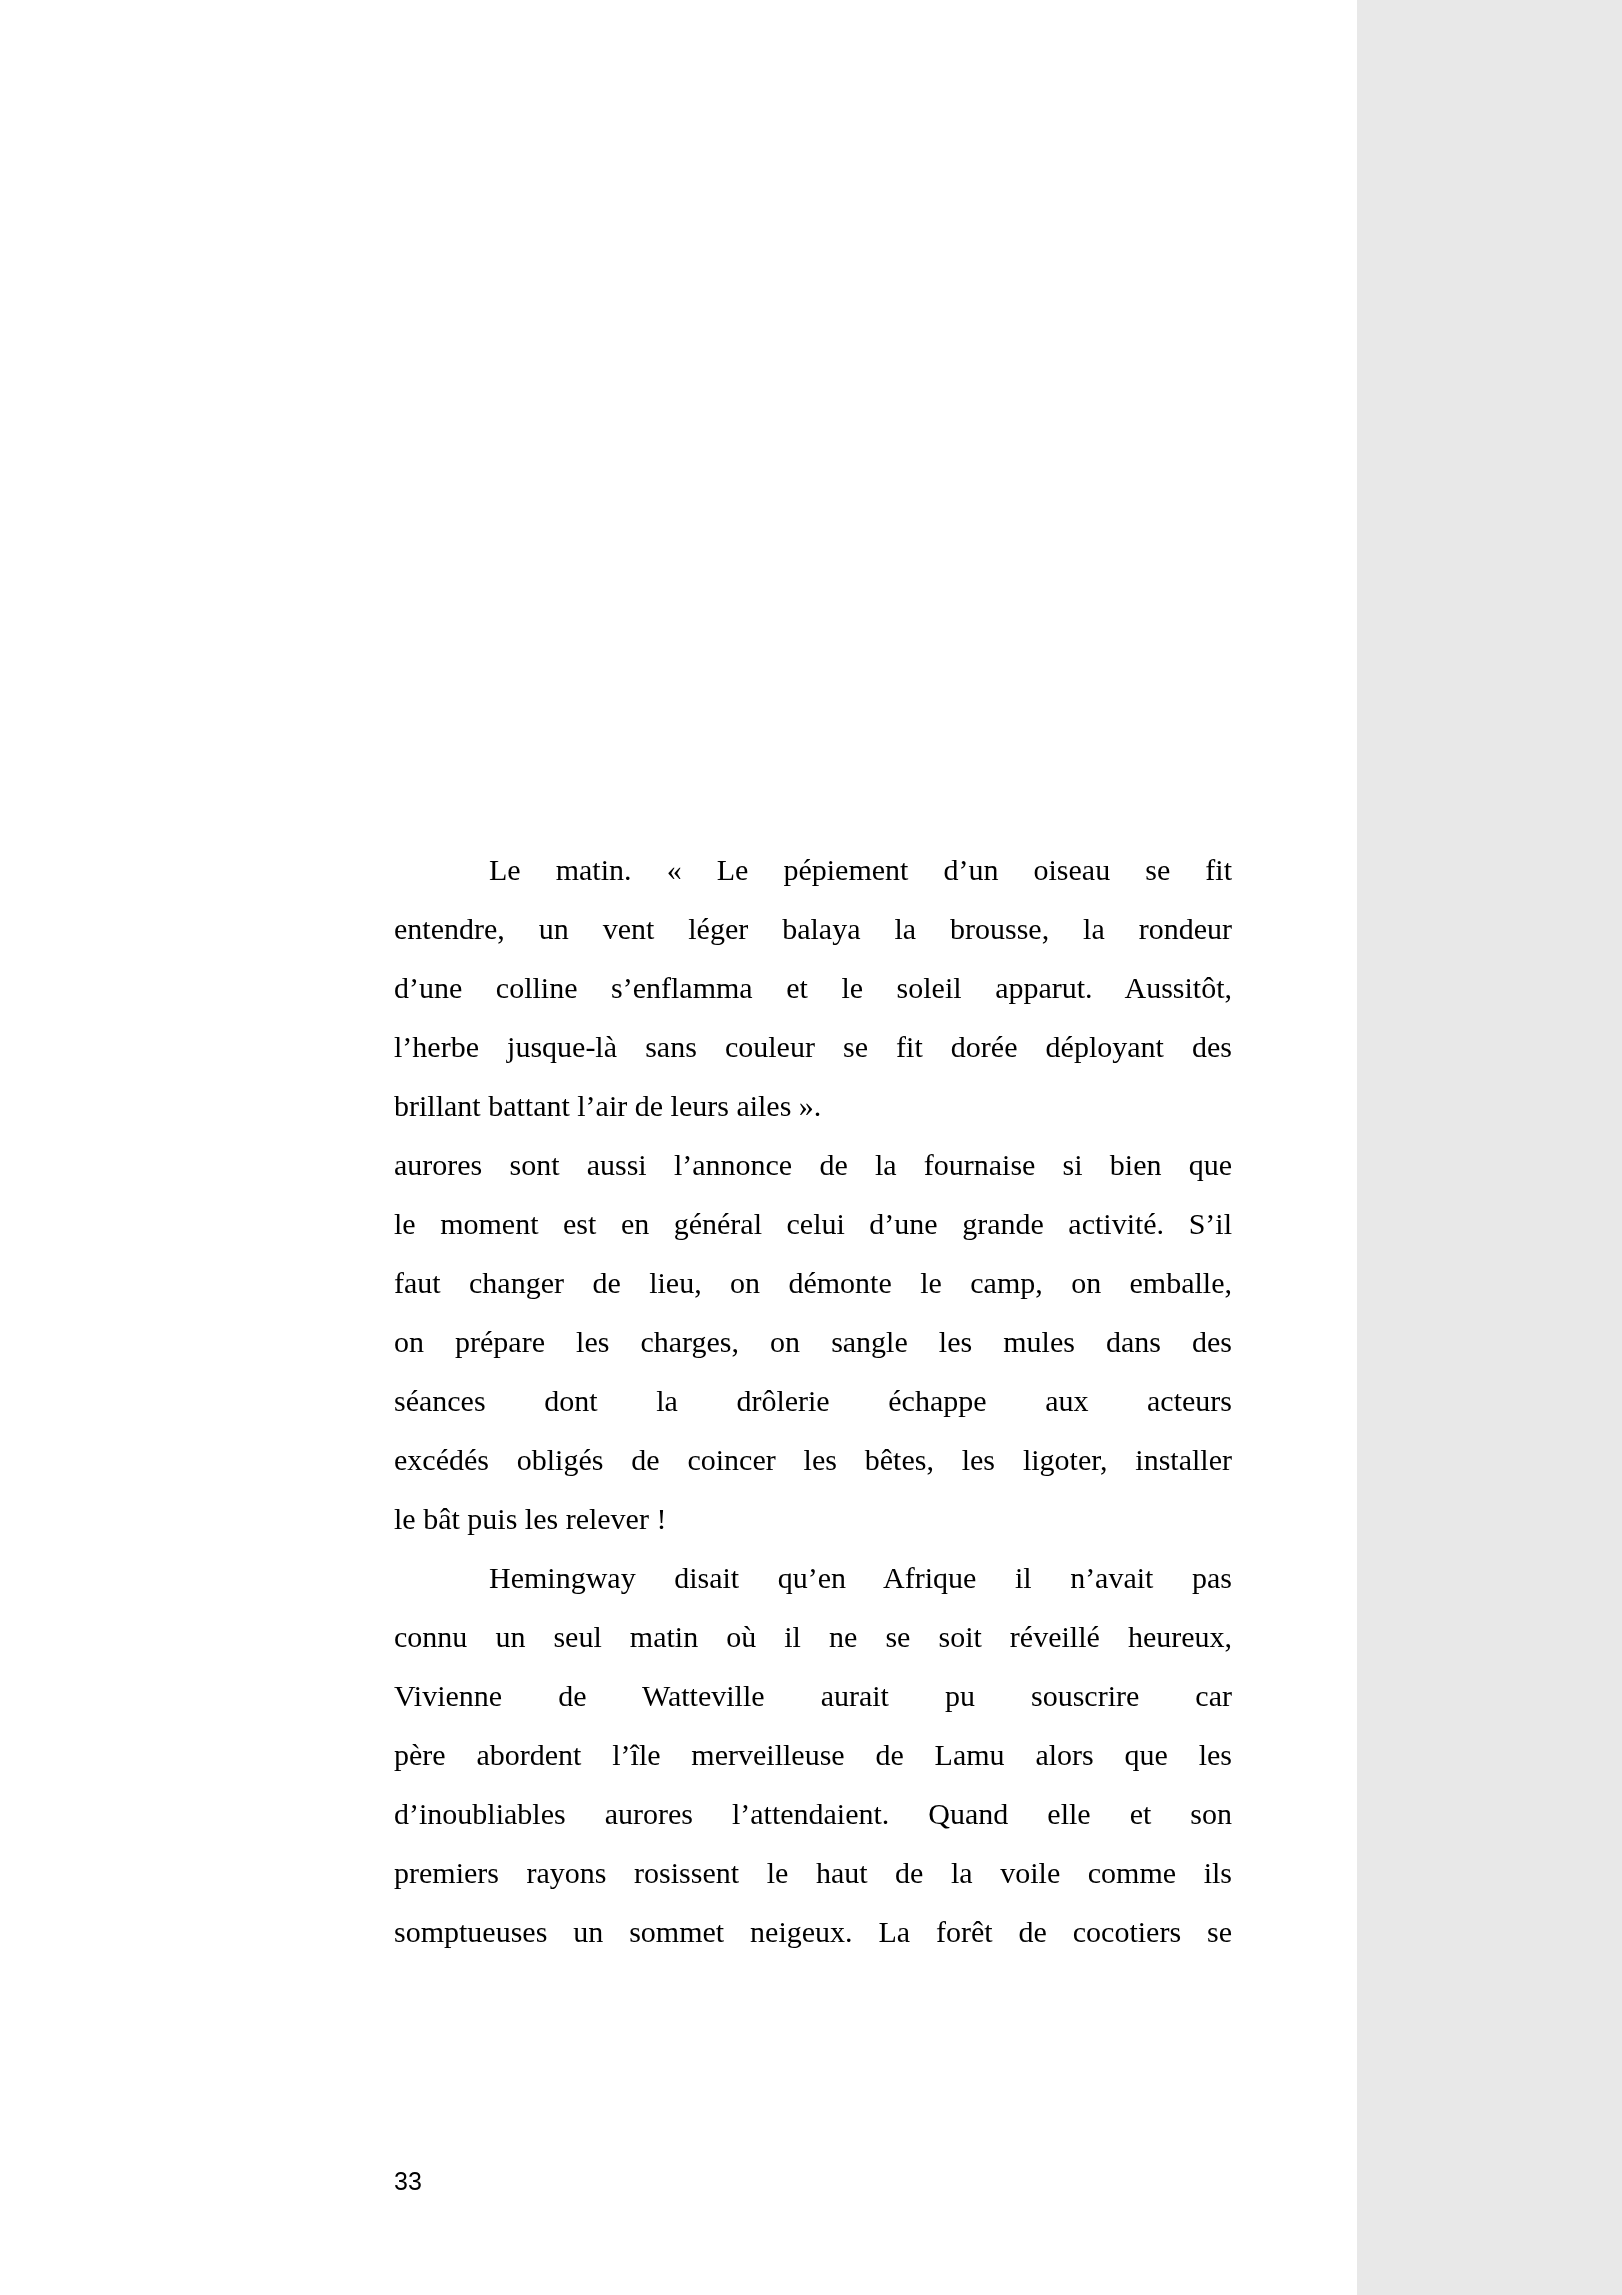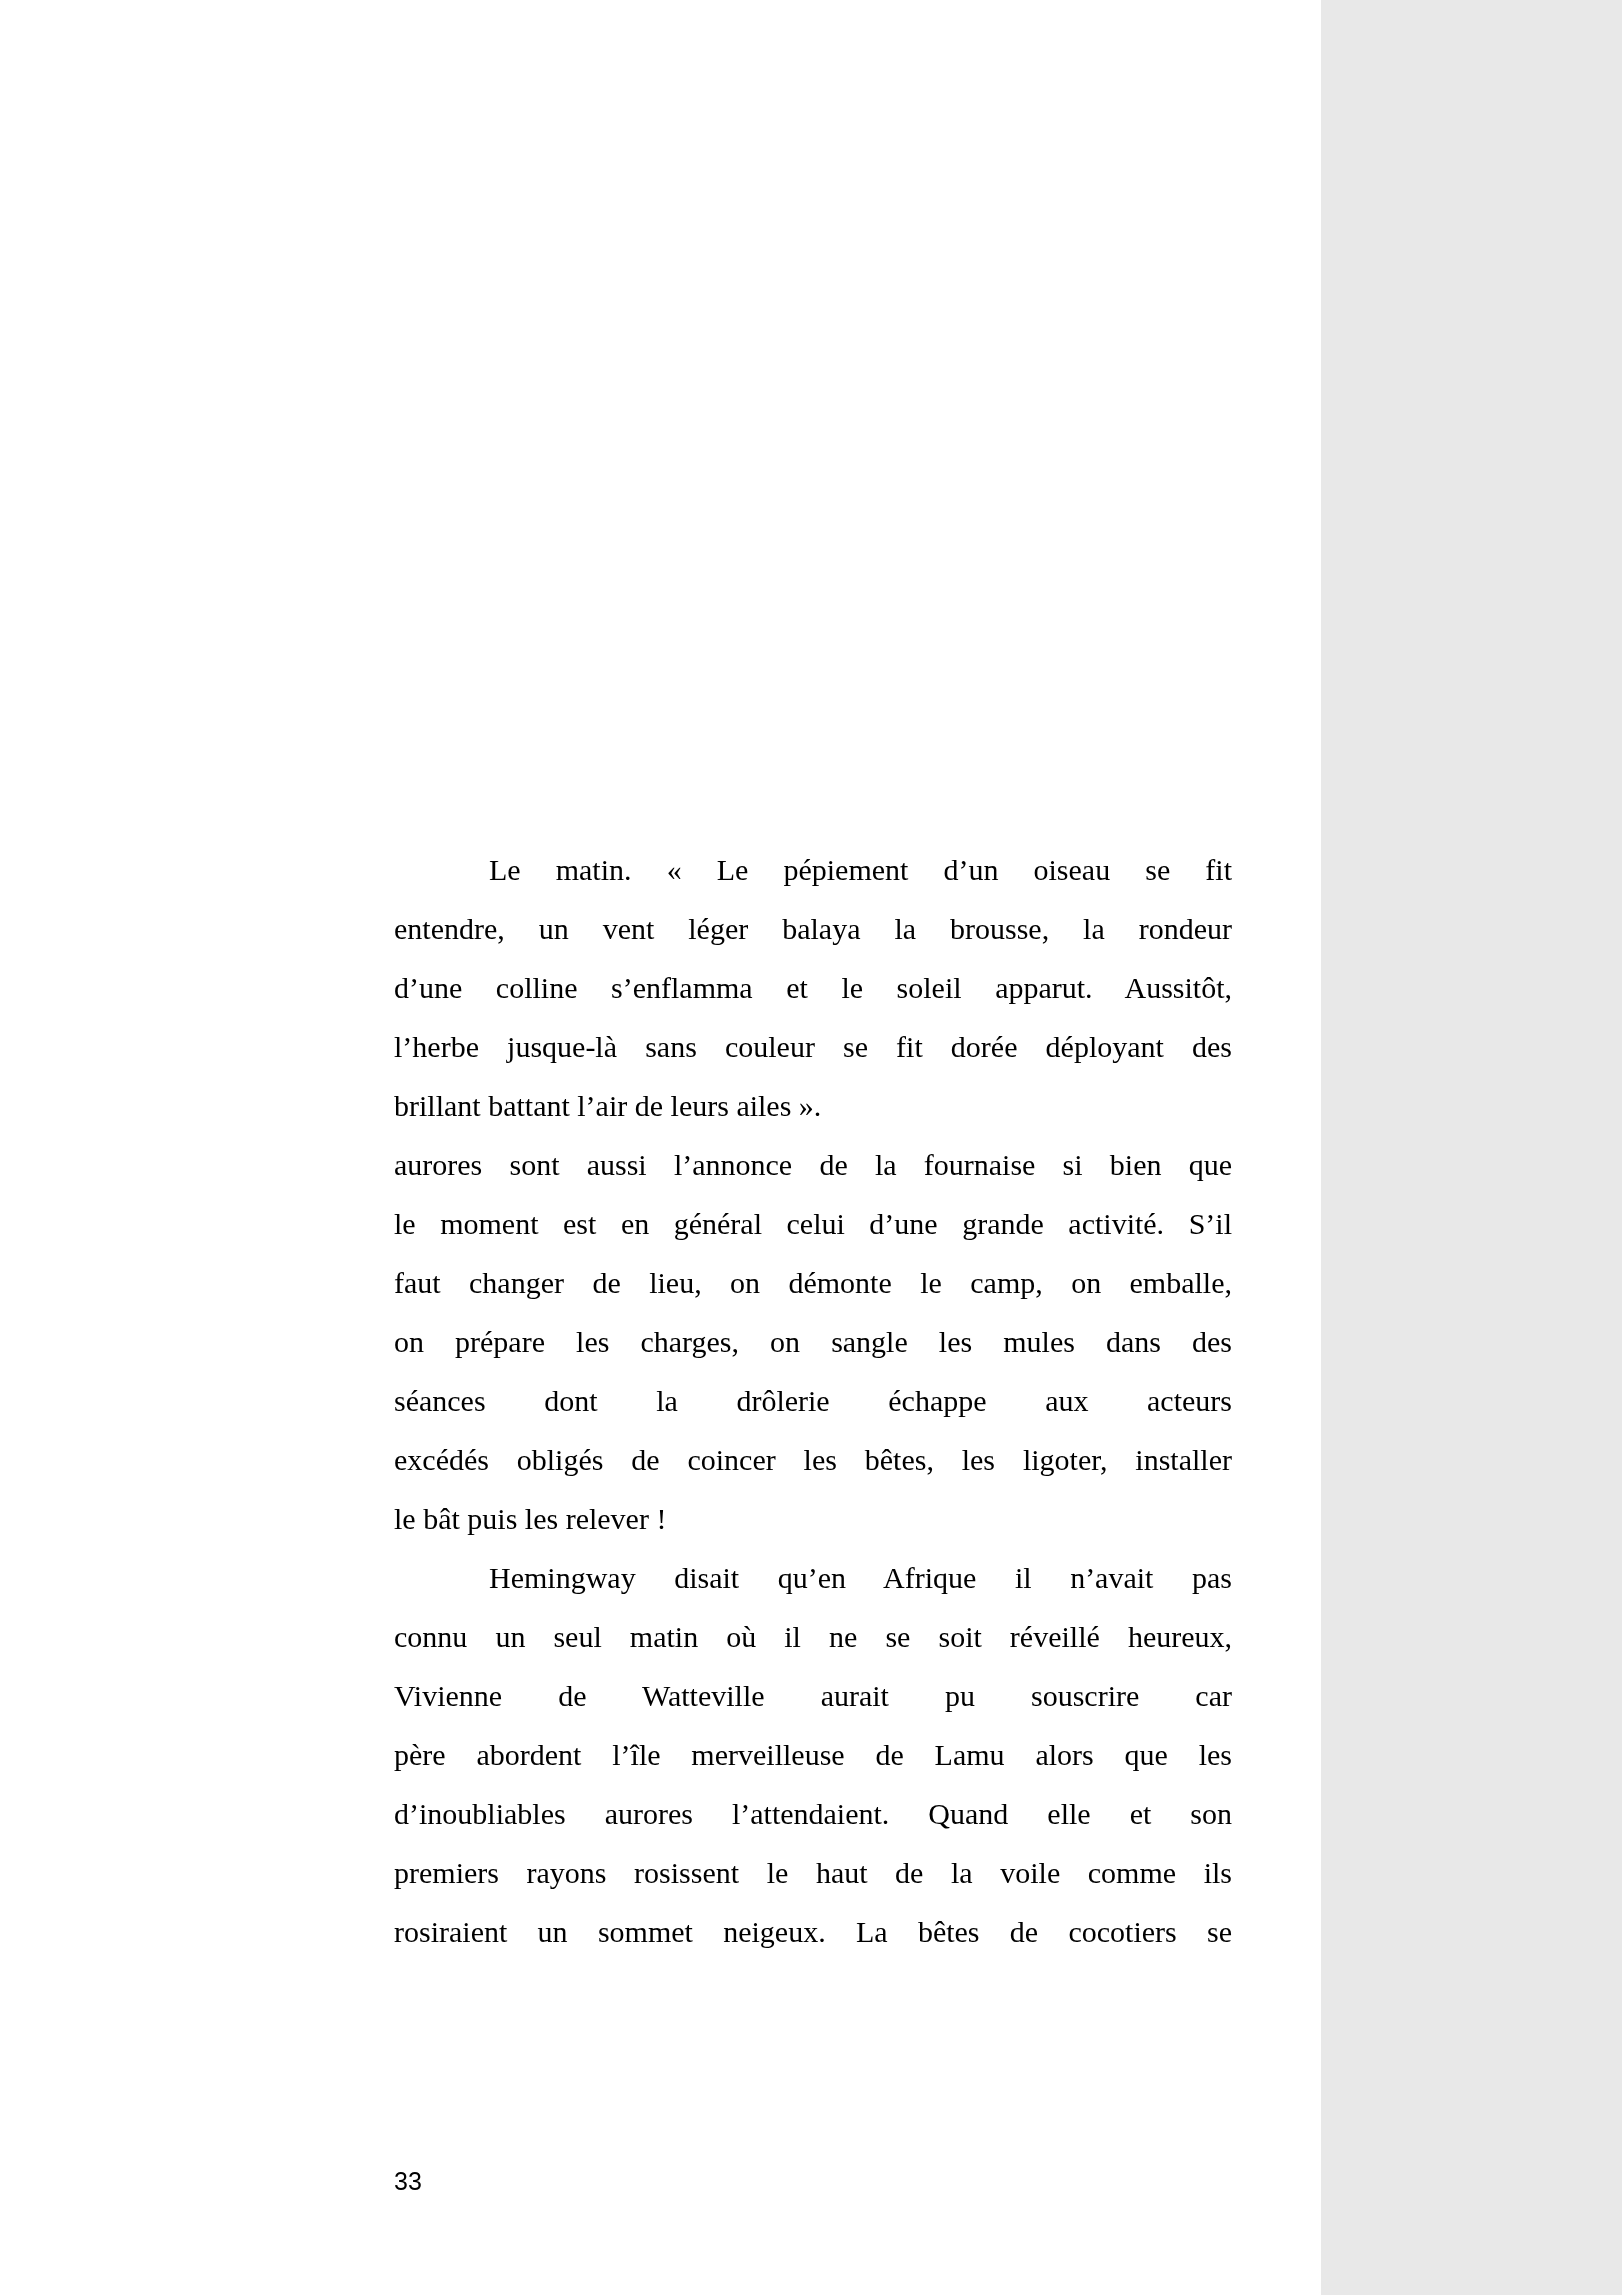--- a/index.html
+++ b/index.html
@@ -2,20 +2,21 @@
 <html style="font-size:10.5px"><head>
 <meta charset="utf-8">
 <style>
   html, body { margin: 0; padding: 0; background: #e8e8e8; }
   .page {
     position: relative;
     width: 1321px;
     height: 2295px;
     background: #ffffff;
     overflow: hidden;
+    padding-left: 36px;
   }
   .text-block {
     position: absolute;
     left: 394px;
     top: 840px;
     width: 838px;
     color: #000000;
     font-family: "Liberation Serif", "DejaVu Serif", serif;
     font-size: 30px;
     line-height: 59px;
@@ -63,18 +64,18 @@
         <div class="line">excédés obligés de coincer les bêtes, les ligoter, installer</div>
         <div class="line pg-end">le bât puis les relever !</div>
       </div>
       <div class="para">
         <div class="line indent">Hemingway disait qu’en Afrique il n’avait pas</div>
         <div class="line">connu un seul matin où il ne se soit réveillé heureux,</div>
         <div class="line">Vivienne de Watteville aurait pu souscrire car</div>
         <div class="line">père abordent l’île merveilleuse de Lamu alors que les</div>
         <div class="line">d’inoubliables aurores l’attendaient. Quand elle et son</div>
         <div class="line">premiers rayons rosissent le haut de la voile comme ils</div>
-        <div class="line">rosiraient un sommet neigeux. La bêtes de cocotiers se</div>
+        <div class="line">somptueuses un sommet neigeux. La forêt de cocotiers se</div>
       </div>
     </section>
   <div class="page-number">33</div>
 </main>
 
 
 </body></html>

